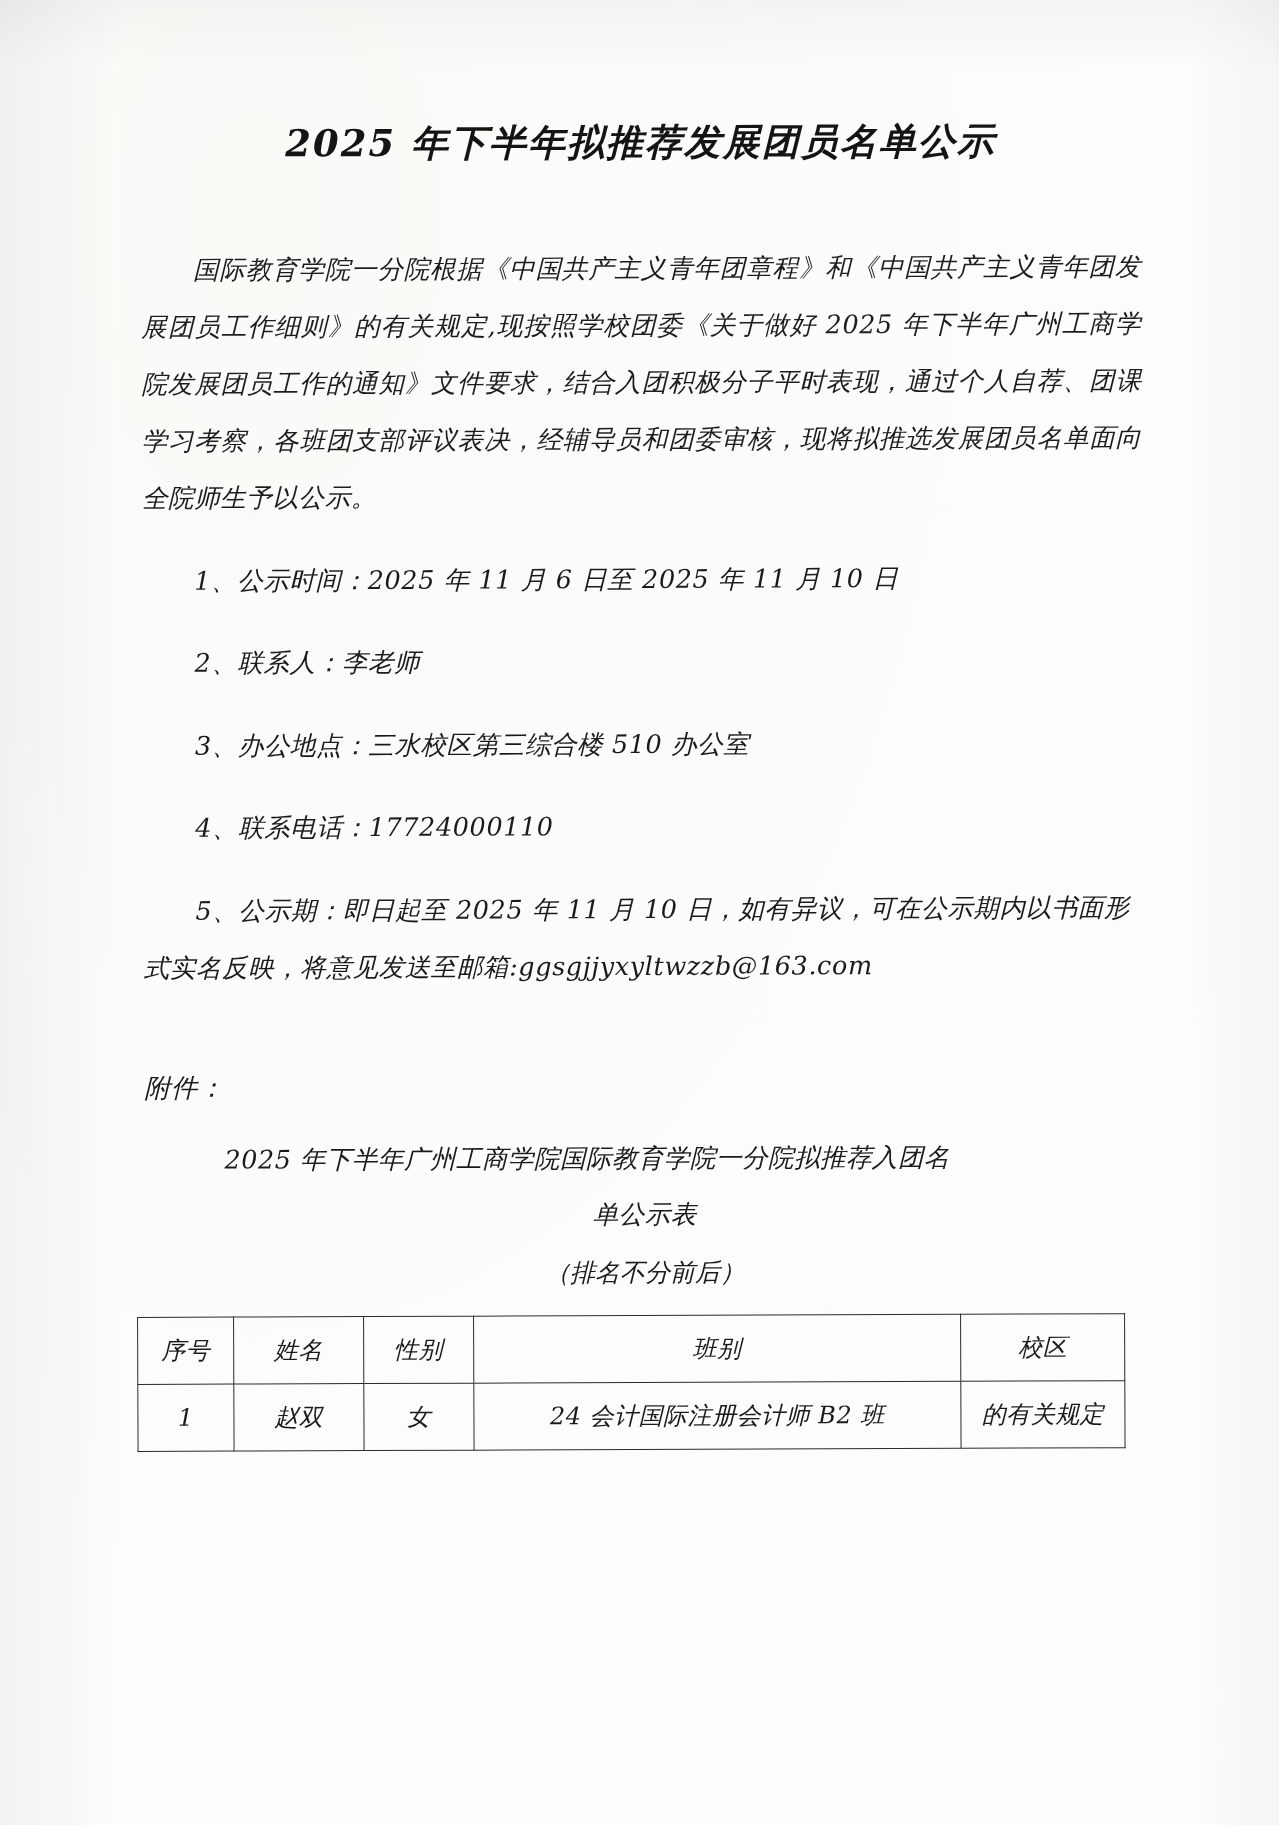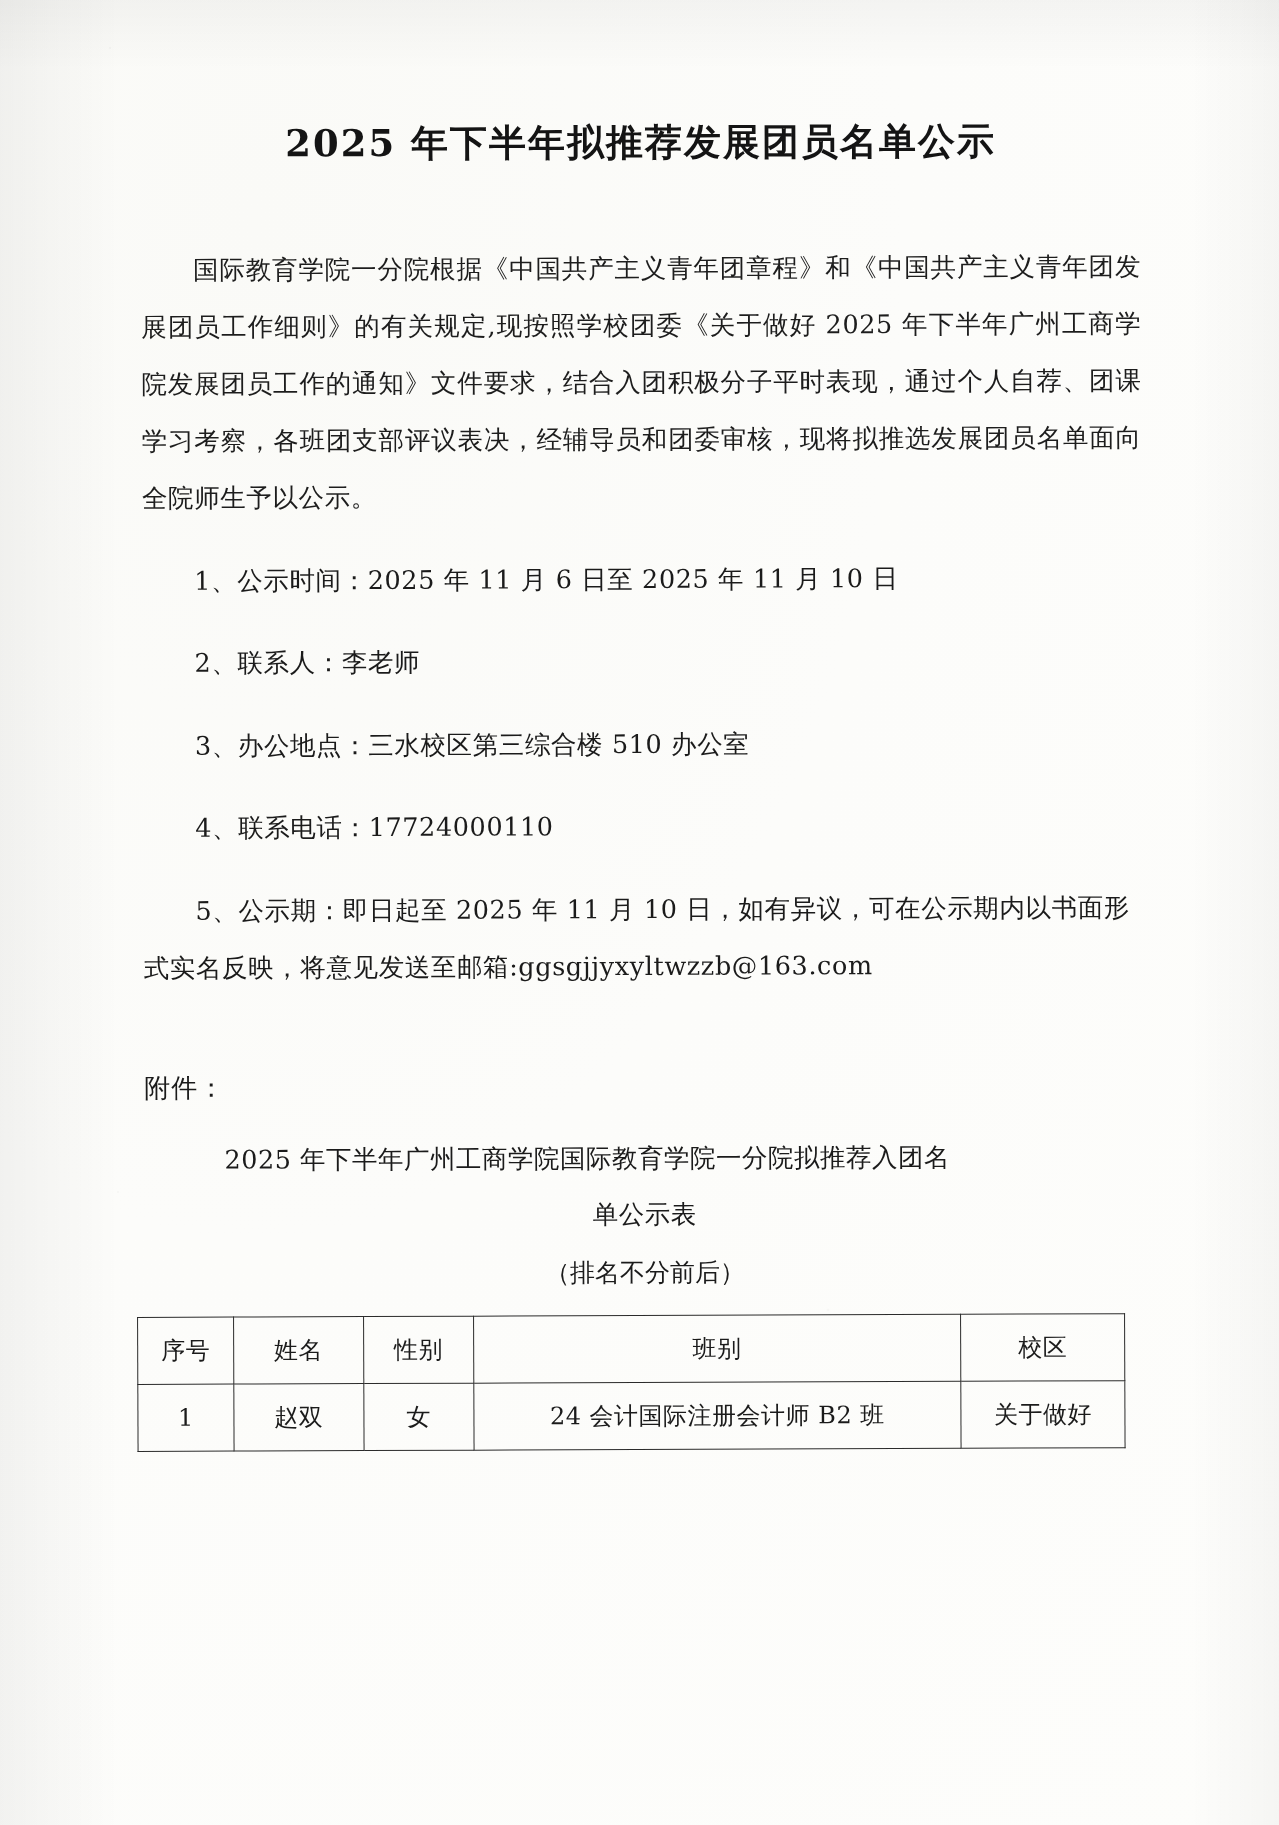--- a/index.html
+++ b/index.html
@@ -16,20 +16,21 @@
     overflow: hidden;
   }
 
   
   .page {
     position: absolute;
     inset: 0;
     background:
       radial-gradient(ellipse at 20% 12%, rgba(250,250,247,1) 0%, rgba(252,252,250,1) 45%, rgba(253,253,251,1) 100%),
       #fdfdfb;
+    font-style: italic;
   }
   .paper-noise {
     position: absolute;
     inset: 0;
     pointer-events: none;
     opacity: .5;
     background-image:
       radial-gradient(circle at 110px 48px, rgba(0,0,0,.05) 0 1.2px, transparent 1.6px),
       radial-gradient(circle at 875px 585px, rgba(0,0,0,.05) 0 1.4px, transparent 1.8px),
       radial-gradient(circle at 118px 1192px, rgba(0,0,0,.045) 0 1.2px, transparent 1.6px),
@@ -205,19 +206,19 @@
           <th>班别</th>
           <th>校区</th>
         </tr>
       </thead>
       <tbody>
         <tr>
           <td>1</td>
           <td>赵双</td>
           <td>女</td>
           <td>24 会计国际注册会计师 B2 班</td>
-          <td>关于做好</td>
+          <td>的有关规定</td>
         </tr>
       </tbody>
     </table>
 
   </div>
 </div>
 
 </body></html>

